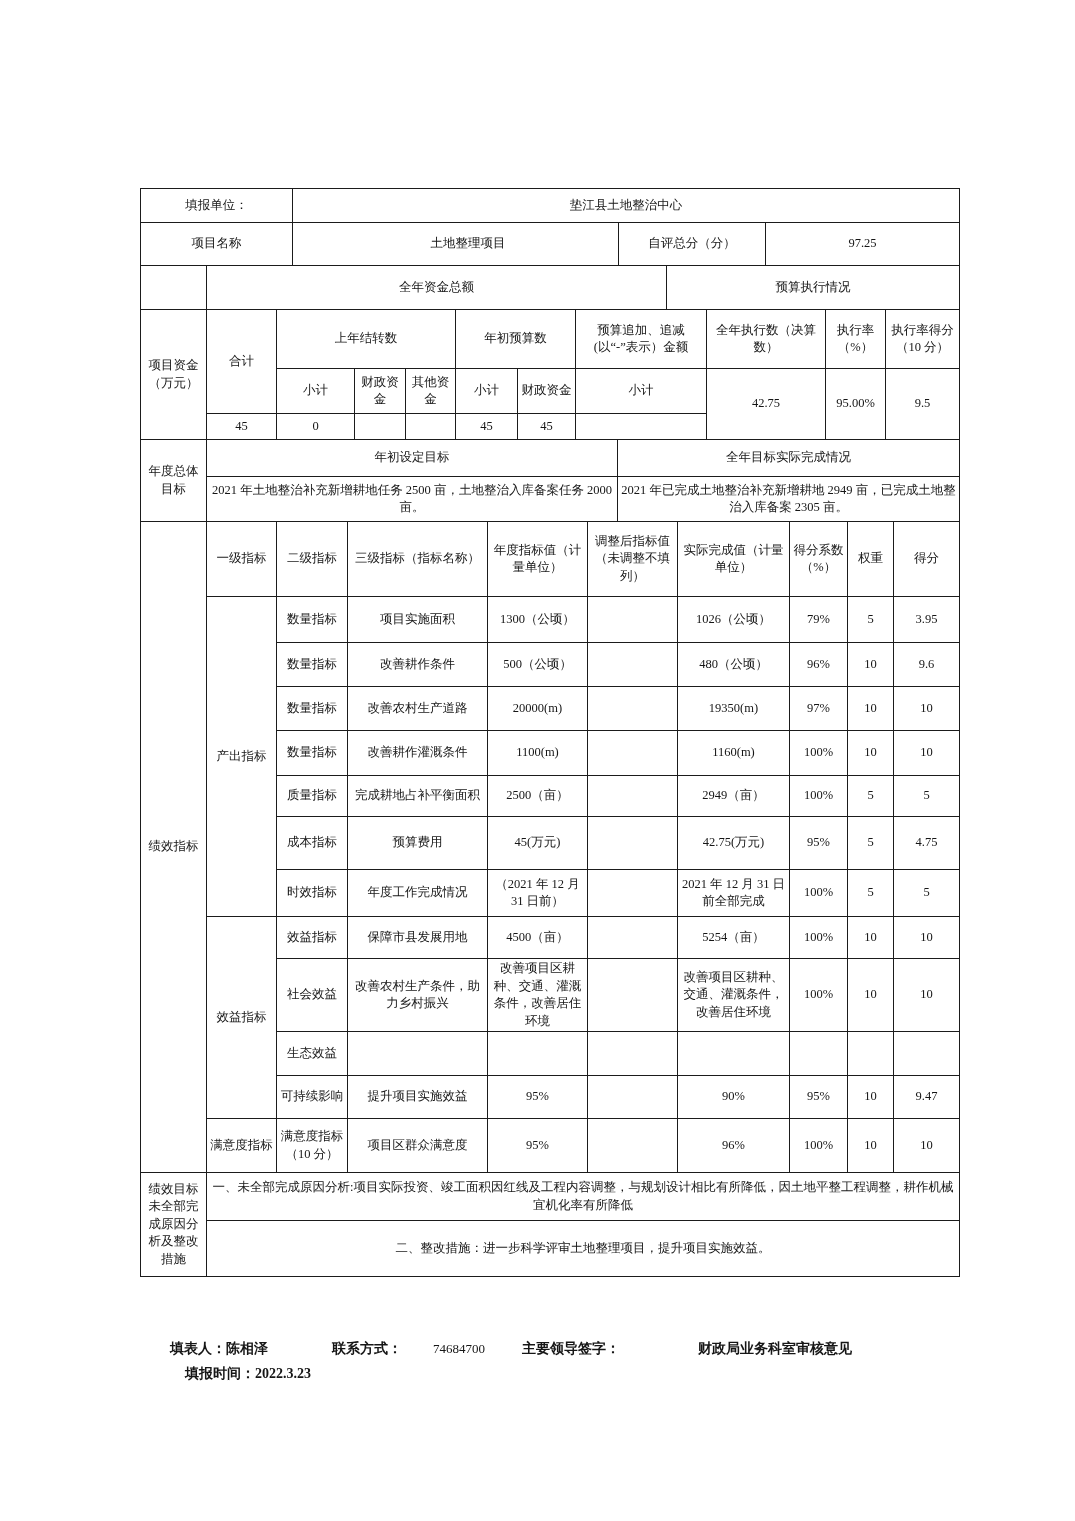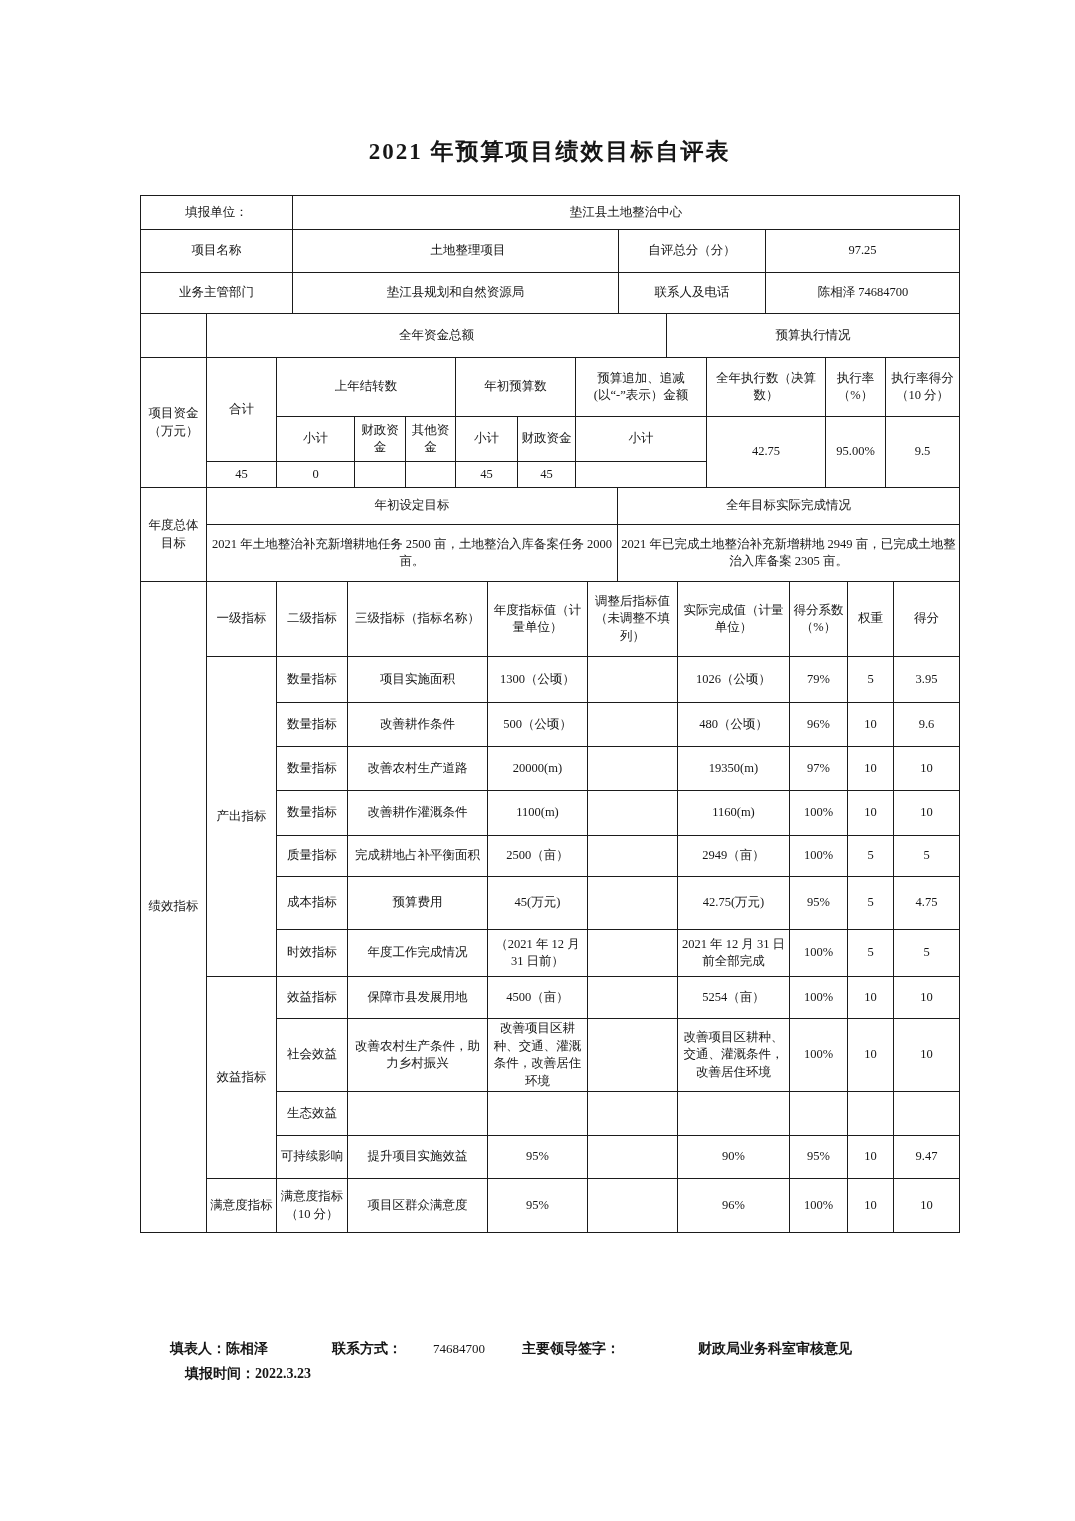--- a/index.html
+++ b/index.html
@@ -2,21 +2,21 @@
 <html><head>
 <meta charset="utf-8">
 <style>
   html,body{margin:0;padding:0;background:#ffffff;}
   .page{position:relative;width:1075px;height:1521px;background:#ffffff;overflow:hidden;
         font-family:"Liberation Serif","DejaVu Serif",serif;color:#161616;}
   .title{position:absolute;left:140px;top:136px;width:819px;text-align:center;
          font-size:23px;font-weight:bold;letter-spacing:2px;}
   .sheet{position:absolute;left:140px;top:180px;width:819px;}
   table.t{border-collapse:collapse;table-layout:fixed;width:819px;margin-top:-1px;}
-  table.t:first-child{margin-top:15px;border-radius:8px;}
+  table.t:first-child{margin-top:8px;border-radius:8px;}
   .t td{border:1px solid #1b1b1b;font-size:12.5px;line-height:1.4;padding:1px 3px;
         text-align:center;vertical-align:middle;word-break:break-all;overflow:hidden;}
   .l{text-align:left;}
   .r{text-align:right;padding-right:4px;}
   .pl{padding-left:8px;}
   .goal{line-height:1.6;}
   .an{line-height:1.55;padding:3px 8px;}
   .footer{position:absolute;left:140px;top:1338px;width:819px;height:62px;
           font-size:14px;font-weight:bold;text-align:right;}
   .footer span{position:absolute;white-space:nowrap;}
@@ -25,47 +25,40 @@
   .f-contact-num{left:293px;top:3px;font-weight:normal;font-size:13px;}
   .f-leader{left:382px;top:2px;}
   .f-review{left:558px;top:2px;}
   .f-date{left:45px;top:27px;}
 </style>
 </head>
 <body>
 
 <div class="page">
 
-  <div class="title">2021 年预算项目绩效目标自评表</div>
 
   <div class="sheet">
 
     <table class="t">
       <colgroup>
           <col style="width:152px">
           <col style="width:326px">
           <col style="width:147px">
           <col style="width:194px">
         </colgroup>
       <tbody>
           <tr style="height:34px">
         <td class="l pl">填报单位：</td>
         <td class="l pl" colspan="3">垫江县土地整治中心</td>
       </tr>
       <tr style="height:43px">
         <td class="l pl">项目名称</td>
         <td class="l" style="padding-left:28px">土地整理项目</td>
         <td>自评总分（分）</td>
         <td>97.25</td>
-      </tr>
-      <tr style="height:41px">
-        <td class="l pl">业务主管部门</td>
-        <td class="l pl">垫江县规划和自然资源局</td>
-        <td>联系人及电话</td>
-        <td class="l" style="padding-left:4px">陈相泽  74684700</td>
       </tr>
     </tbody>
       </table>
 
     <table class="t">
       <colgroup>
           <col style="width:66px">
           <col style="width:460px">
           <col style="width:293px">
         </colgroup>
@@ -131,21 +124,21 @@
           <col style="width:66px">
           <col style="width:411px">
           <col style="width:342px">
         </colgroup>
       <tbody>
           <tr style="height:37px">
         <td rowspan="2">年度总体目标</td>
         <td>年初设定目标</td>
         <td>全年目标实际完成情况</td>
       </tr>
-      <tr style="height:57px">
+      <tr style="height:45px">
         <td class="goal">2021 年土地整治补充新增耕地任务 2500 亩，土地整治入库备案任务 2000 亩。</td>
         <td class="goal">2021 年已完成土地整治补充新增耕地 2949 亩，已完成土地整治入库备案 2305 亩。</td>
       </tr>
     </tbody>
       </table>
 
     <table class="t">
       <colgroup>
         <col style="width:66px">
           <col style="width:70px">
@@ -290,20 +283,35 @@
         <td>95%</td>
         <td></td>
         <td>96%</td>
         <td class="r">100%</td>
         <td class="r">10</td>
         <td>10</td>
       </tr>
     </tbody>
       </table>
 
+    <table class="t">
+      <colgroup>
+          <col style="width:66px">
+          <col style="width:753px">
+        </colgroup>
+      <tbody>
+          <tr style="height:48px">
+        <td rowspan="2">绩效目标未全部完成原因分析及整改措施</td>
+        <td class="l an">一、未全部完成原因分析:项目实际投资、竣工面积因红线及工程内容调整，与规划设计相比有所降低，因土地平整工程调整，耕作机械宜机化率有所降低</td>
+      </tr>
+      <tr style="height:56px">
+        <td class="l an">二、整改措施：进一步科学评审土地整理项目，提升项目实施效益。</td>
+      </tr>
+    </tbody>
+      </table>
 
   </div>
 
   <div class="footer">
     <span class="f-filler">填表人：陈相泽</span>
     <span class="f-contact-label">联系方式：</span>
     <span class="f-contact-num">74684700</span>
     <span class="f-leader">主要领导签字：</span>
     <span class="f-review">财政局业务科室审核意见</span>
     <span class="f-date">填报时间：2022.3.23</span>

